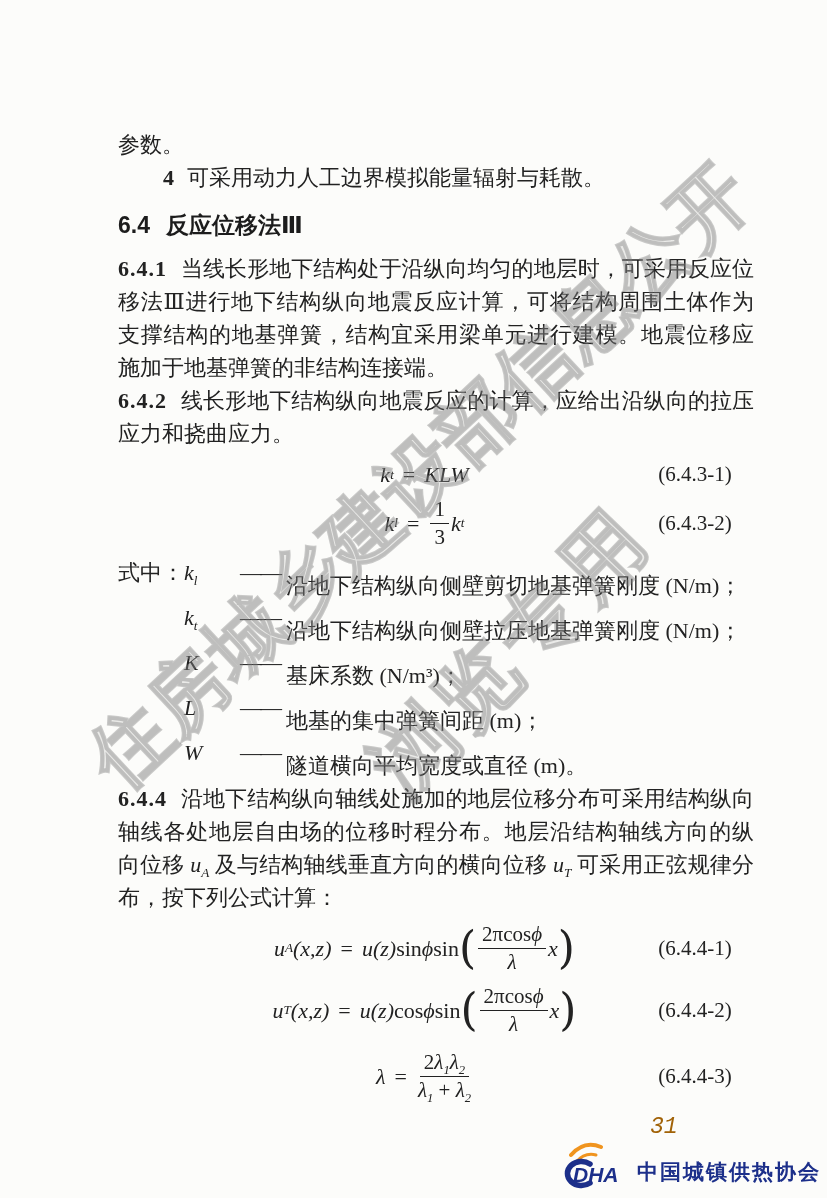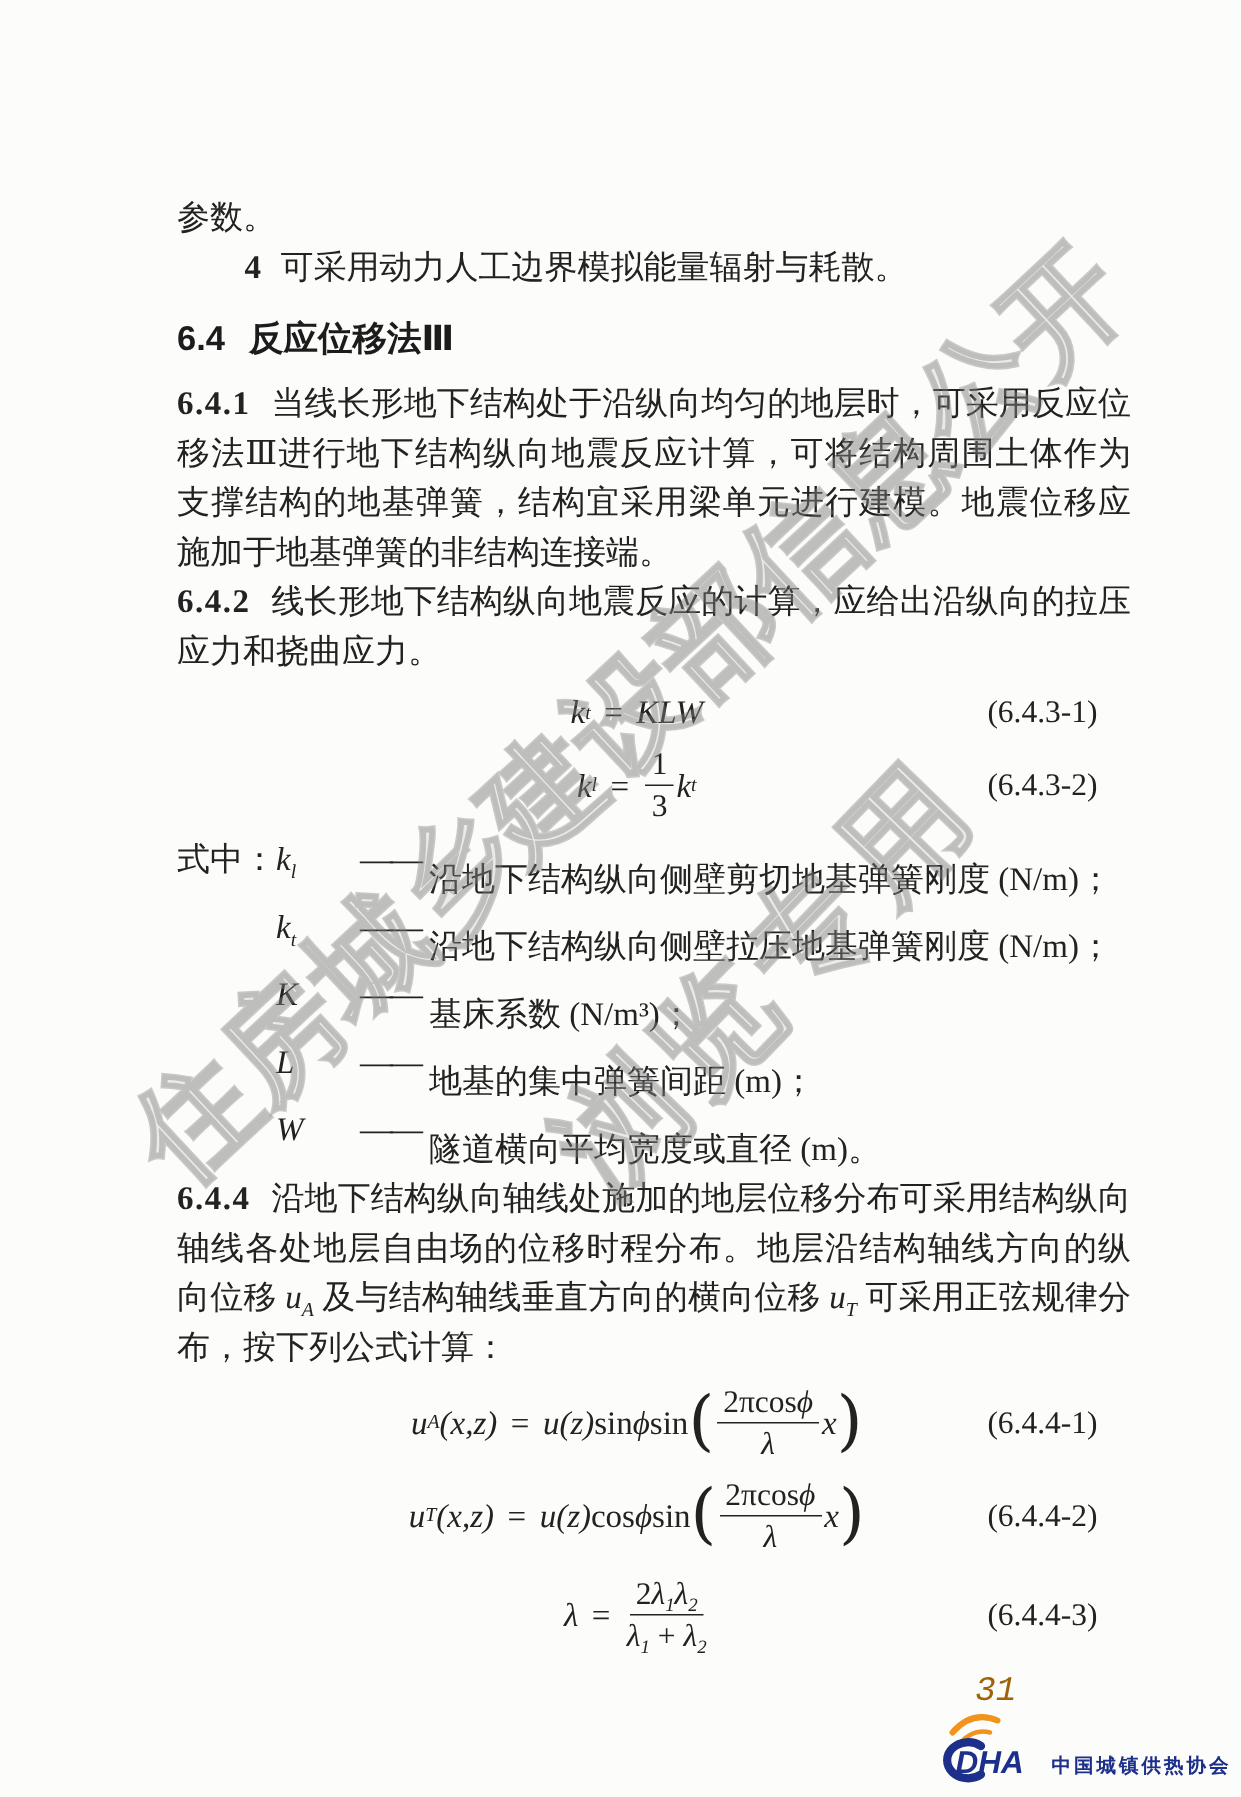--- a/index.html
+++ b/index.html
@@ -76,21 +76,21 @@
   .page-num {
     position:absolute; left:650px; top:1114px; z-index:1;
     font-style:italic; font-size:23px; color:#a16207;
     font-family:Liberation Mono, monospace;
   }
   .logo-row {
     position:absolute; right:6px; top:1140px; z-index:1;
     display:flex; align-items:flex-end; gap:6px;
   }
   .org-name {
-    color:#1c2f8a; font-weight:700; font-size:13px; letter-spacing:2px;
+    color:#1c2f8a; font-weight:700; font-size:21px; letter-spacing:2px;
     font-family:"Liberation Sans","DejaVu Sans",sans-serif;
     padding-bottom:4px;
   }
 </style>
 </head>
 <body>
 
 <div class="page">
 
   <div class="wm wm1">住房城乡建设部信息公开</div>

